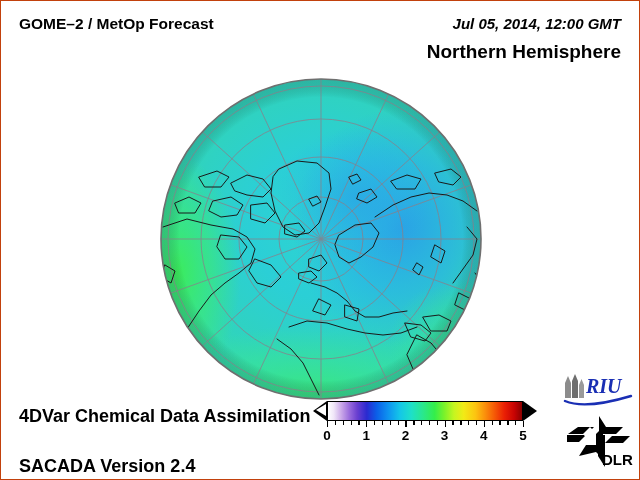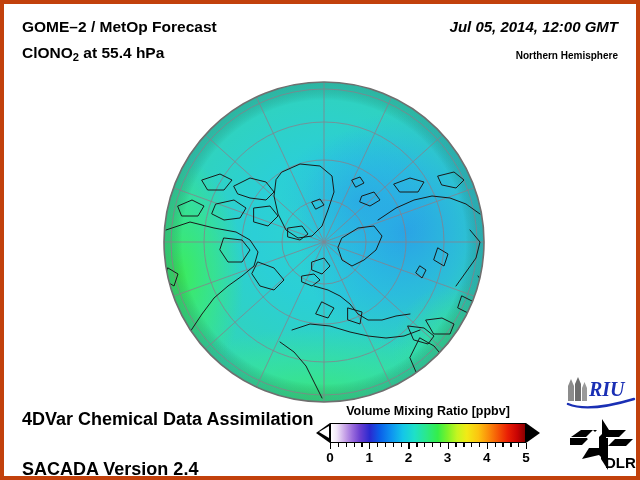--- a/index.html
+++ b/index.html
@@ -8,36 +8,36 @@
     background: #ffffff;
   }
   body {
     font-family: "Liberation Sans", sans-serif;
   }
   #page {
     position: relative;
     width: 640px;
     height: 480px;
     background: #ffffff;
-    border: 4px solid #c2410c;
+    border: 1px solid #c2410c;
     box-sizing: border-box;
     overflow: hidden;
   }
 
   
   .hdr {
     position: absolute;
     font-weight: bold;
     color: #000;
     white-space: nowrap;
   }
   #title-line1 { left: 18px; top: 14px;  font-size: 15.5px; }
   #title-line2 { left: 18px; top: 40px;  font-size: 15.5px; }
   #date-line   { right: 18px; top: 14px; font-size: 15px; font-style: italic; }
-  #hemi-line   { right: 18px; top: 40px; font-size: 10px; margin-top: 6px; }
+  #hemi-line   { right: 18px; top: 40px; font-size: 19px; }
   .sub {
     font-size: 0.72em;
     vertical-align: -0.28em;
     font-weight: bold;
   }
 
   
   #globe-wrap {
     position: absolute;
     left: 158px;
@@ -185,21 +185,20 @@
     height: 54px;
   }
 </style>
 </head>
 <body>
 
 <div id="page">
 
   <div class="hdr" id="title-line1">GOME–2 / MetOp Forecast</div>
 
-  <div class="hdr" id="title-line2"><span>ClONO</span><span class="sub">2</span><span> at 55.4 hPa</span></div>
 
   <div class="hdr" id="date-line">Jul 05, 2014, 12:00 GMT</div>
 
   <div class="hdr" id="hemi-line">Northern Hemisphere</div>
 
   <div id="globe-wrap">
     <svg id="globe-svg" width="324" height="324" viewBox="0 0 324 324">
       <defs>
         <clipPath id="disc">
           <circle cx="162" cy="162" r="160"></circle>
@@ -331,21 +330,20 @@
       </g>
 
       <circle cx="162" cy="162" r="160" fill="none" stroke="#6f6f6f" stroke-width="1.6"></circle>
     </svg>
   </div>
 
   <div class="credit" id="credit0">4DVar Chemical Data Assimilation</div>
   <div class="credit" id="credit1">SACADA Version 2.4</div>
 
   <div id="cbar-block">
-    <div id="cbar-title">Volume Mixing Ratio [ppbv]</div>
 
     <div id="cbar-row">
       <div class="cap" id="cap-left"></div>
       <div id="cap-left-inner"></div>
       <div id="cbar-gradient"></div>
       <div class="cap" id="cap-right"></div>
       <div id="cbar-ticks">
           <div class="tick major" style="left: 0px;"></div>
           <div class="tick minor" style="left: 7.84px;"></div>
           <div class="tick minor" style="left: 15.68px;"></div>

